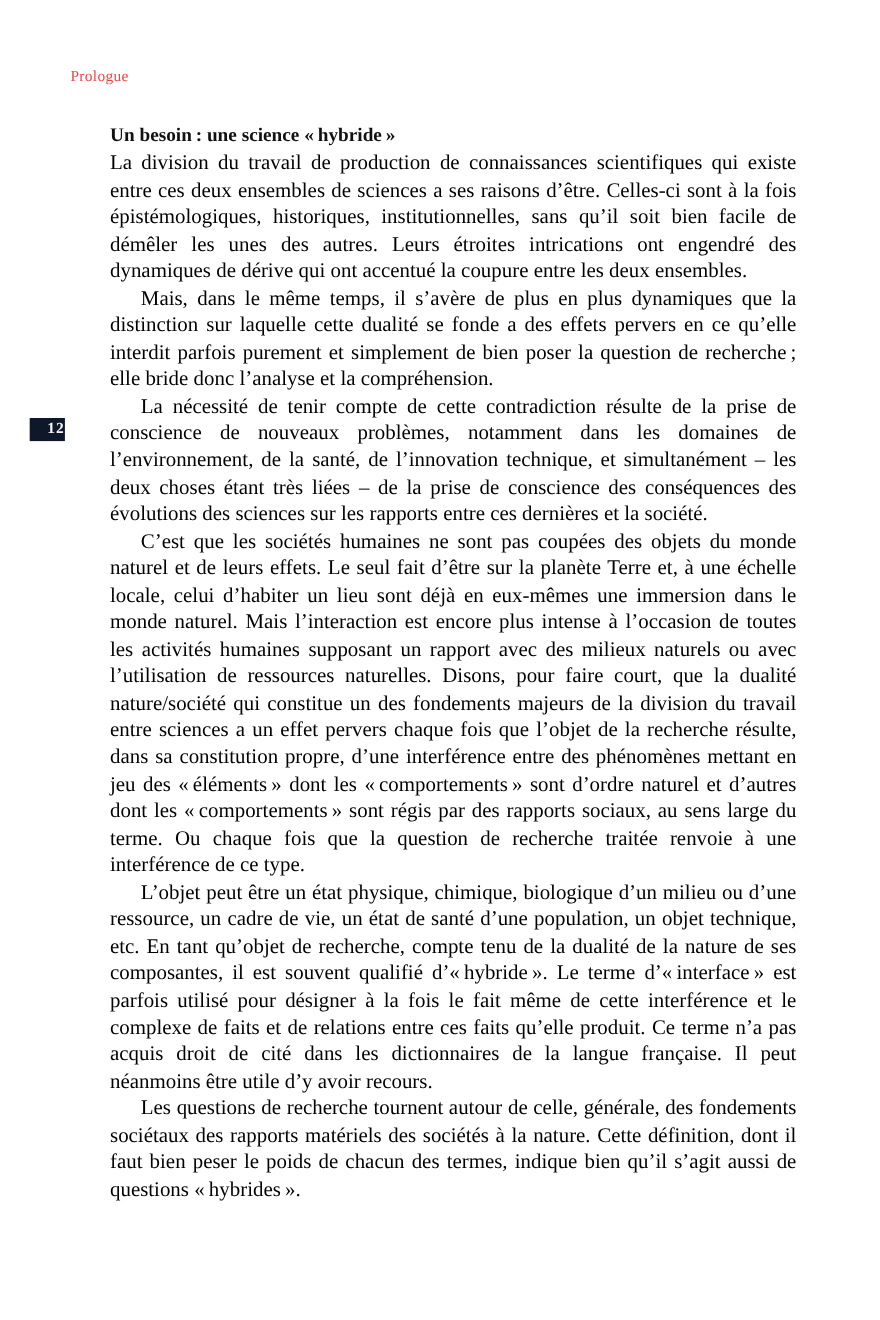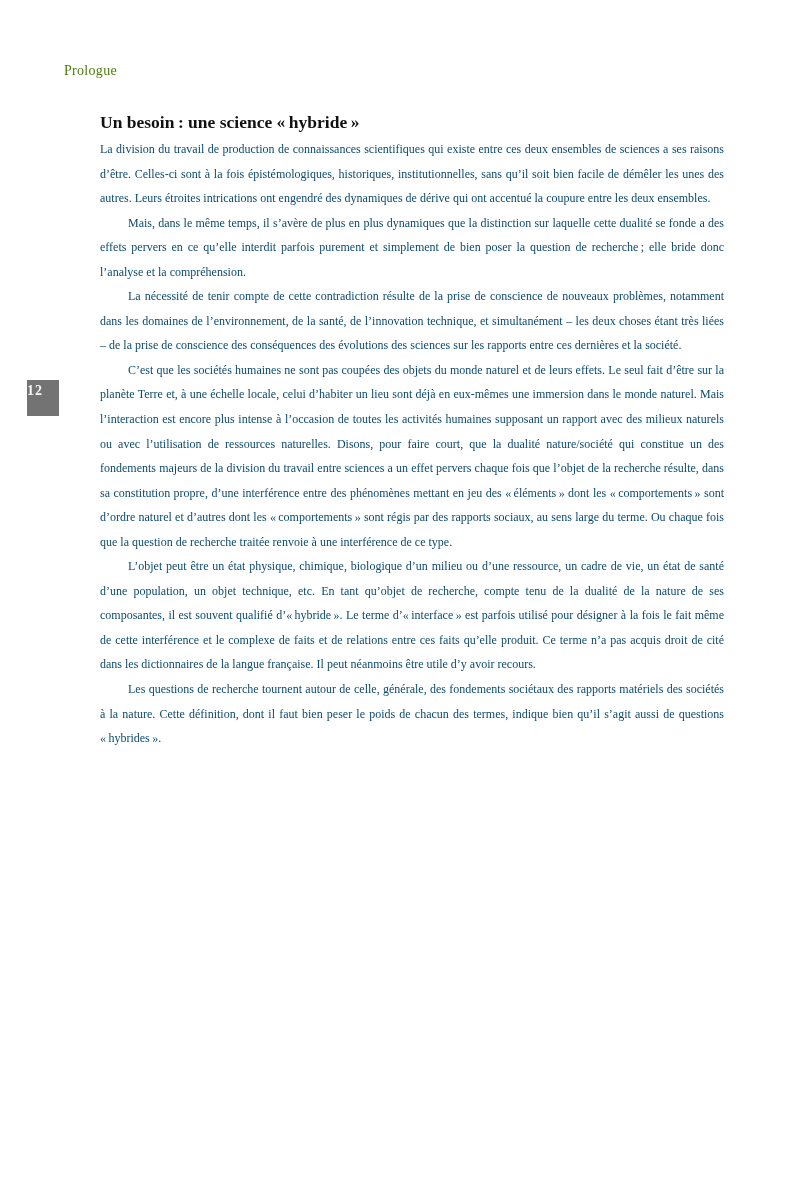--- a/index.html
+++ b/index.html
@@ -15,55 +15,55 @@
     font-family: "Liberation Serif", "DejaVu Serif", serif;
     color: #1c1c1c;
     overflow: hidden;
   }
   .running-header {
     position: absolute;
     left: 64px;
     top: 63px;
     font-size: 14px;
     letter-spacing: 0.3px;
-    color: #4d7c0f;
+    color: #ef4444;
   }
   .page-number-badge {
     position: absolute;
     left: 27px;
     top: 380px;
     width: 32px;
-    height: 36px;
-    background: #737373;
+    height: 21px;
+    background: #0f172a;
     color: #f5f5f5;
     font-size: 14px;
     font-weight: bold;
-    text-align: left;
+    text-align: right;
     line-height: 21px;
     letter-spacing: 1px;
   }
   .text-column {
     position: absolute;
     left: 100px;
     top: 112px;
     width: 624px;
   }
   .section-heading {
     font-size: 17.5px;
     font-weight: bold;
     margin: 0 0 4px 0;
     color: #111111;
   }
   .text-column p {
     margin: 0;
-    font-size: 12px;
+    font-size: 19px;
     line-height: 24.55px;
     text-align: justify;
     text-align-last: left;
-    color: #0c4a6e;
+    color: #000000;
   }
   .text-column p.indent {
     text-indent: 28px;
   }
 </style>
 </head>
 <body>
 
 <div class="page">
 

